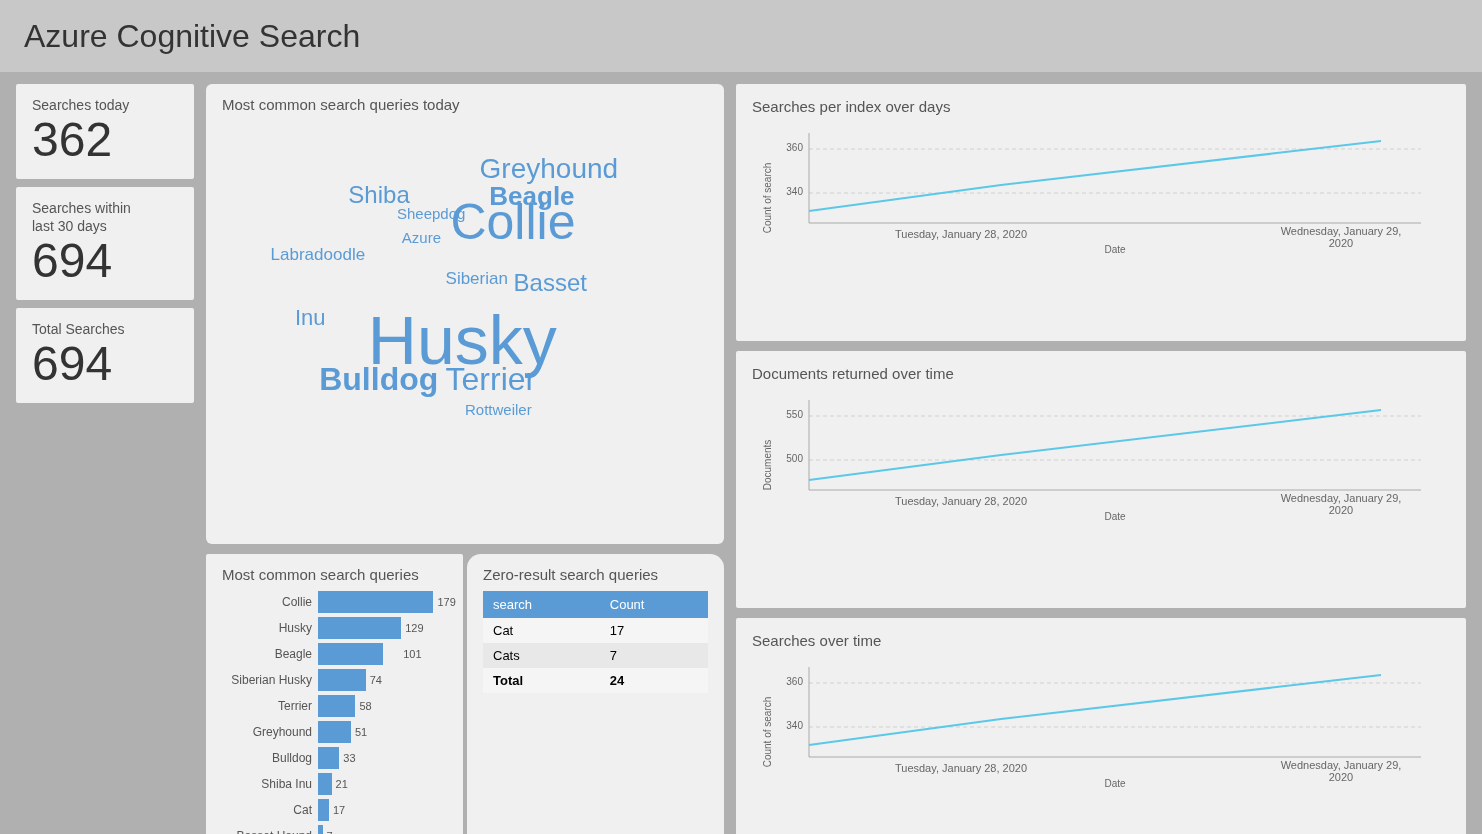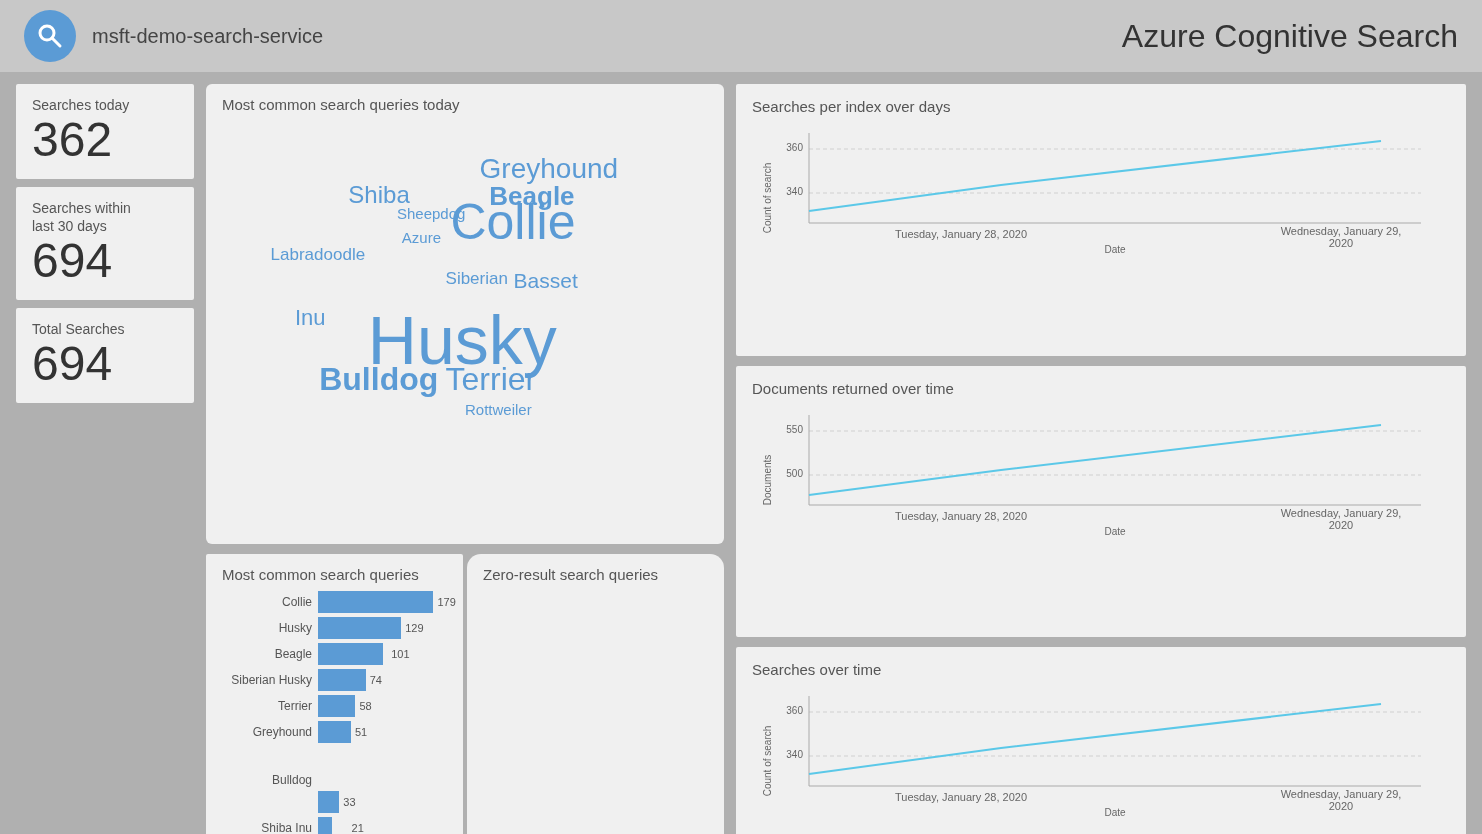--- a/index.html
+++ b/index.html
@@ -260,29 +260,20 @@
     }
     .axis-line {
       stroke: #aaa;
       stroke-width: 1;
     }
   </style>
 </head>
 <body>
 
 <div class="header">
-  <div class="header-left">
-    <div class="logo-circle">
-      <svg viewBox="0 0 32 32" fill="none">
-        <circle cx="13" cy="13" r="7" stroke="white" stroke-width="3" fill="none"></circle>
-        <line x1="18" y1="18" x2="26" y2="26" stroke="white" stroke-width="3" stroke-linecap="round"></line>
-      </svg>
-    </div>
-    <span class="header-service-name">msft-demo-search-service</span>
-  </div>
   <span class="header-title">Azure Cognitive Search</span>
 </div>
 
 <div class="main">
 
   <div class="left-col">
     <div class="stat-card">
       <div class="stat-label">Searches today</div>
       <div class="stat-value">362</div>
     </div>
@@ -305,21 +296,21 @@
       <div class="card-title">Most common search queries today</div>
       <div class="wordcloud" id="wordcloud-container">
           <span class="word" style="font-size: 28px; left: 53%; top: 8%; font-weight: 400;">Greyhound</span>
           <span class="word" style="font-size: 24px; left: 26%; top: 15%; font-weight: 400;">Shiba</span>
           <span class="word" style="font-size: 26px; left: 55%; top: 15%; font-weight: 700;">Beagle</span>
           <span class="word" style="font-size: 15px; left: 36%; top: 21%; font-weight: 400;">Sheepdog</span>
           <span class="word" style="font-size: 15px; left: 37%; top: 27%; font-weight: 400;">Azure</span>
           <span class="word" style="font-size: 50px; left: 47%; top: 18%; font-weight: 400;">Collie</span>
           <span class="word" style="font-size: 17px; left: 10%; top: 31%; font-weight: 400;">Labradoodle</span>
           <span class="word" style="font-size: 17px; left: 46%; top: 37%; font-weight: 400;">Siberian</span>
-          <span class="word" style="font-size: 21px; left: 60%; top: 37%; font-weight: 400;">Basset</span>
+          <span class="word" style="font-size: 24px; left: 60%; top: 37%; font-weight: 400;">Basset</span>
           <span class="word" style="font-size: 68px; left: 30%; top: 45%; font-weight: 400;">Husky</span>
           <span class="word" style="font-size: 22px; left: 15%; top: 46%; font-weight: 400;">Inu</span>
           <span class="word" style="font-size: 32px; left: 20%; top: 60%; font-weight: 700;">Bulldog</span>
           <span class="word" style="font-size: 32px; left: 46%; top: 60%; font-weight: 400;">Terrier</span>
           <span class="word" style="font-size: 15px; left: 50%; top: 70%; font-weight: 400;">Rottweiler</span>
         </div>
     </div>
 
     <div class="bottom-row">
 
@@ -337,21 +328,21 @@
               <div class="bar-label">Husky</div>
               <div class="bar-track" style="position: relative;">
                 <div class="bar-fill" style="width: 64.5%;"></div>
                 <span class="bar-val" style="position: absolute; left: 64.5%; top: 50%; transform: translateY(-50%); font-size: 11px; margin-left: 4px; color: rgb(85, 85, 85);">129</span>
               </div>
             </div>
             <div class="bar-row">
               <div class="bar-label">Beagle</div>
               <div class="bar-track" style="position: relative;">
                 <div class="bar-fill" style="width: 50.5%;"></div>
-                <span class="bar-val" style="position: absolute; left: 50.5%; top: 50%; transform: translateY(-50%); font-size: 11px; margin-left: 8px; color: rgb(85, 85, 85);">101</span>
+                <span class="bar-val" style="position: absolute; left: 50.5%; top: 50%; transform: translateY(-50%); font-size: 11px; margin-left: 20px; color: rgb(85, 85, 85);">101</span>
               </div>
             </div>
             <div class="bar-row">
               <div class="bar-label">Siberian Husky</div>
               <div class="bar-track" style="position: relative;">
                 <div class="bar-fill" style="width: 37%;"></div>
                 <span class="bar-val" style="position: absolute; left: 37%; top: 50%; transform: translateY(-50%); font-size: 11px; margin-left: 4px; color: rgb(85, 85, 85);">74</span>
               </div>
             </div>
             <div class="bar-row">
@@ -363,30 +354,30 @@
             </div>
             <div class="bar-row">
               <div class="bar-label">Greyhound</div>
               <div class="bar-track" style="position: relative;">
                 <div class="bar-fill" style="width: 25.5%;"></div>
                 <span class="bar-val" style="position: absolute; left: 25.5%; top: 50%; transform: translateY(-50%); font-size: 11px; margin-left: 4px; color: rgb(85, 85, 85);">51</span>
               </div>
             </div>
             <div class="bar-row">
               <div class="bar-label">Bulldog</div>
-              <div class="bar-track" style="position: relative; margin-top: 44px;">
+              <div class="bar-track" style="position: relative;">
                 <div class="bar-fill" style="width: 16.5%;"></div>
                 <span class="bar-val" style="position: absolute; left: 16.5%; top: 50%; transform: translateY(-50%); font-size: 11px; margin-left: 4px; color: rgb(85, 85, 85);">33</span>
               </div>
             </div>
             <div class="bar-row">
               <div class="bar-label">Shiba Inu</div>
               <div class="bar-track" style="position: relative;">
                 <div class="bar-fill" style="width: 10.5%;"></div>
-                <span class="bar-val" style="position: absolute; left: 10.5%; top: 50%; transform: translateY(-50%); font-size: 11px; margin-left: 20px; color: rgb(85, 85, 85);">21</span>
+                <span class="bar-val" style="position: absolute; left: 10.5%; top: 50%; transform: translateY(-50%); font-size: 11px; margin-left: 4px; color: rgb(85, 85, 85);">21</span>
               </div>
             </div>
             <div class="bar-row">
               <div class="bar-label">Cat</div>
               <div class="bar-track" style="position: relative;">
                 <div class="bar-fill" style="width: 8.5%;"></div>
                 <span class="bar-val" style="position: absolute; left: 8.5%; top: 50%; transform: translateY(-50%); font-size: 11px; margin-left: 4px; color: rgb(85, 85, 85);">17</span>
               </div>
             </div>
             <div class="bar-row">
@@ -399,20 +390,44 @@
           </div>
         <div class="bar-axis" id="bar-axis">
             <span>0</span>
             <span>100</span>
             <span>200</span>
           </div>
       </div>
 
       <div class="zero-result-card">
         <div class="card-title">Zero-result search queries</div>
+        <table class="zr-table" id="zr-table">
+          <thead>
+            <tr>
+              <th>search</th>
+              <th>Count</th>
+            </tr>
+          </thead>
+          <tbody id="zr-tbody">
+              <tr>
+                <td>Cat</td>
+                <td>17</td>
+              </tr>
+              <tr>
+                <td>Cats</td>
+                <td>7</td>
+              </tr>
+            </tbody>
+          <tfoot>
+            <tr>
+              <td>Total</td>
+              <td>24</td>
+            </tr>
+          </tfoot>
+        </table>
       </div>
     </div>
   </div>
 
   <div class="right-col">
 
     <div class="chart-card">
       <div class="card-title">Searches per index over days</div>
       <div class="chart-area">
         <svg class="line-chart" viewBox="0 0 680 130">

